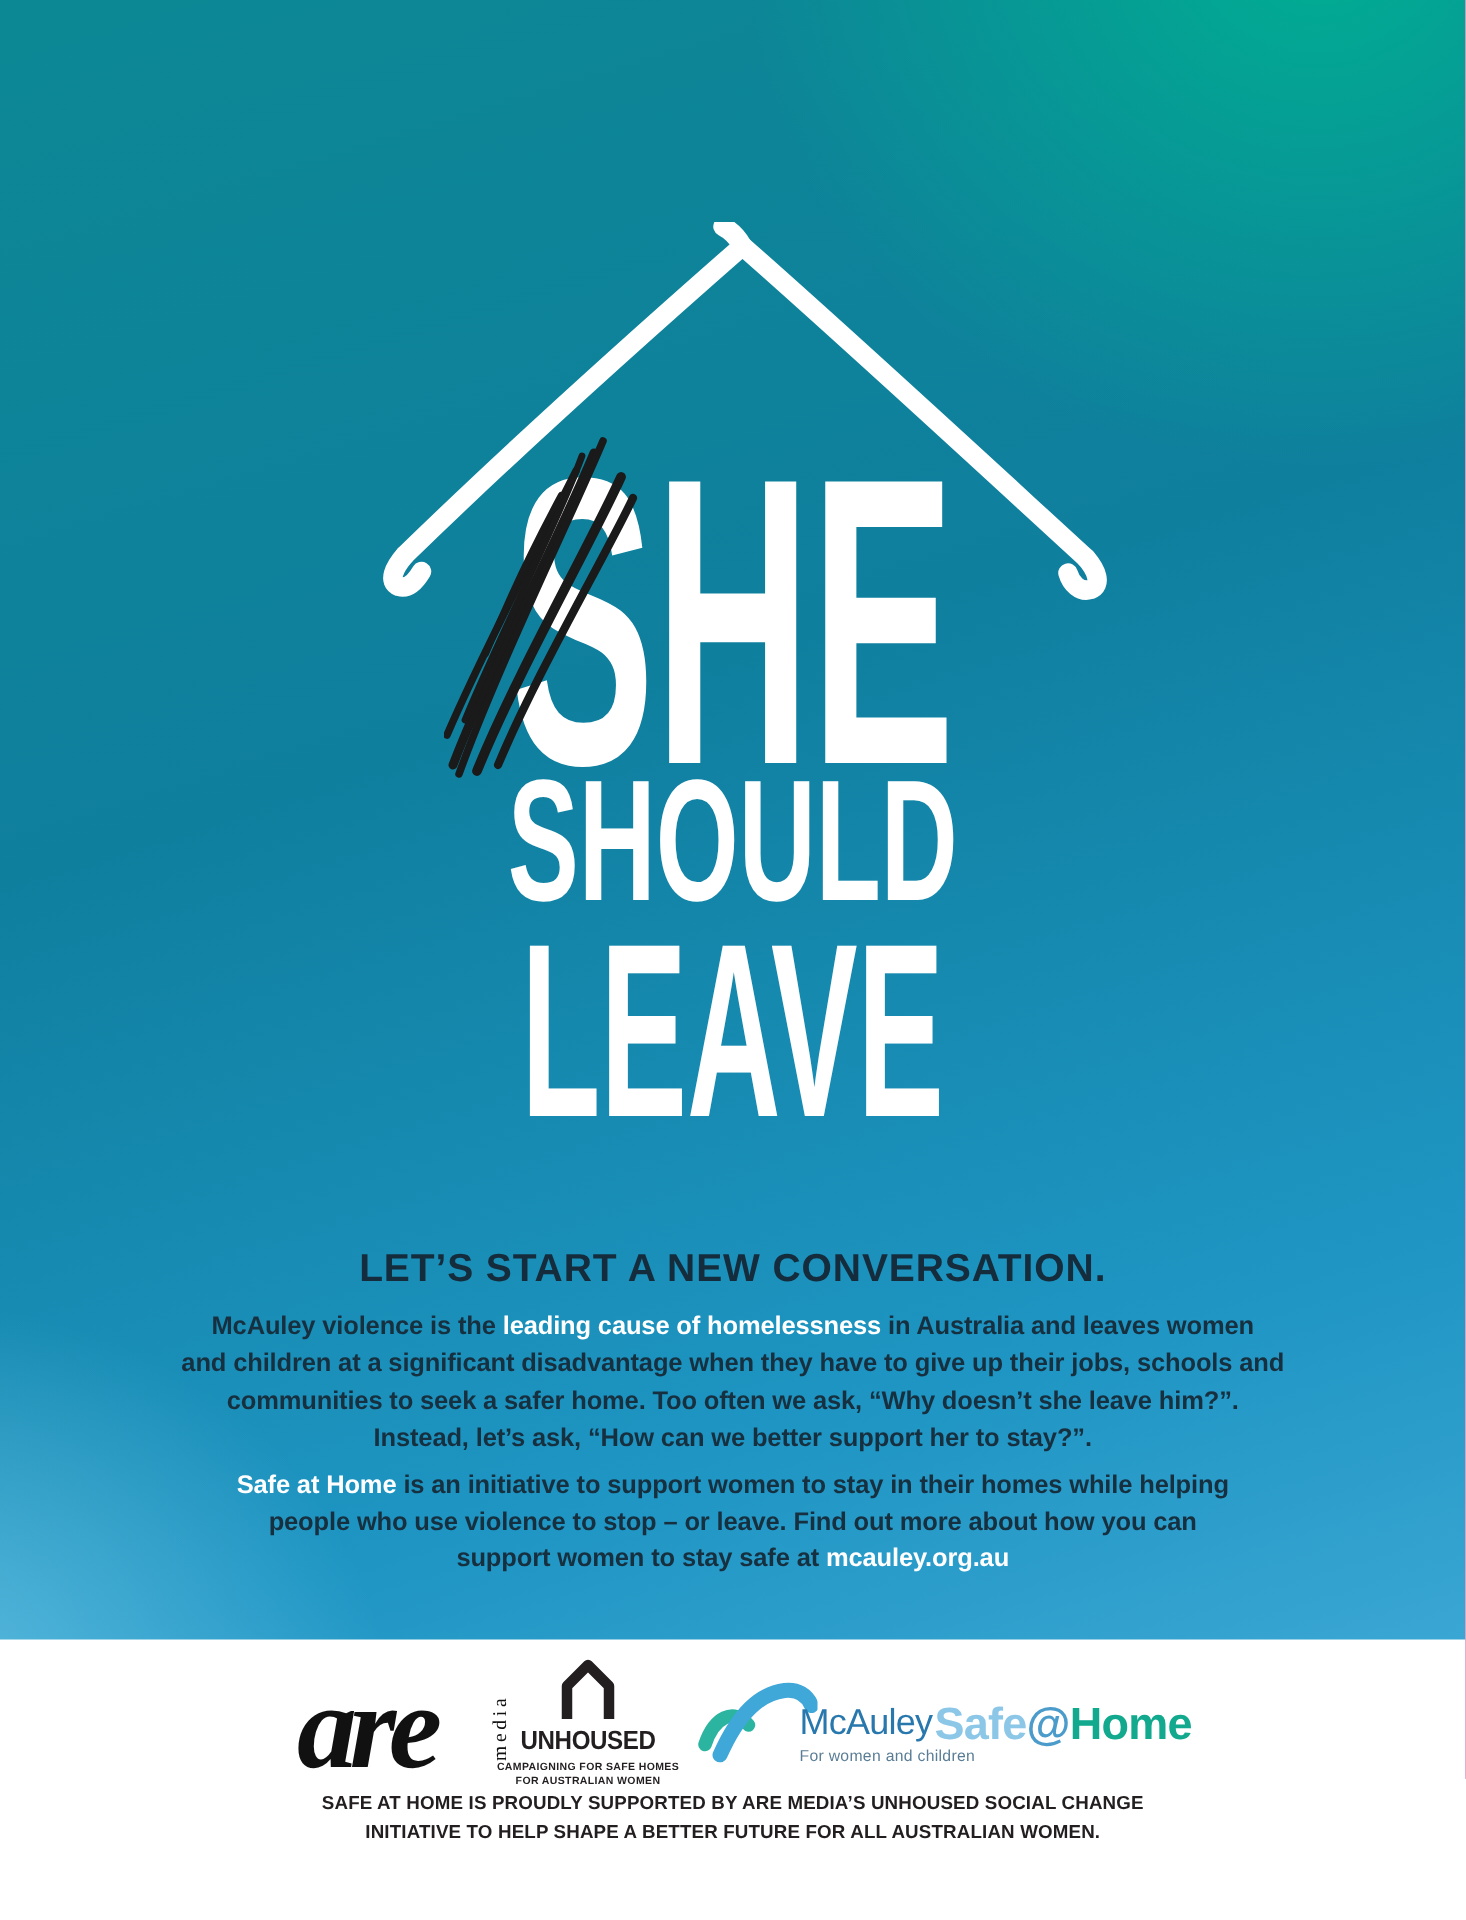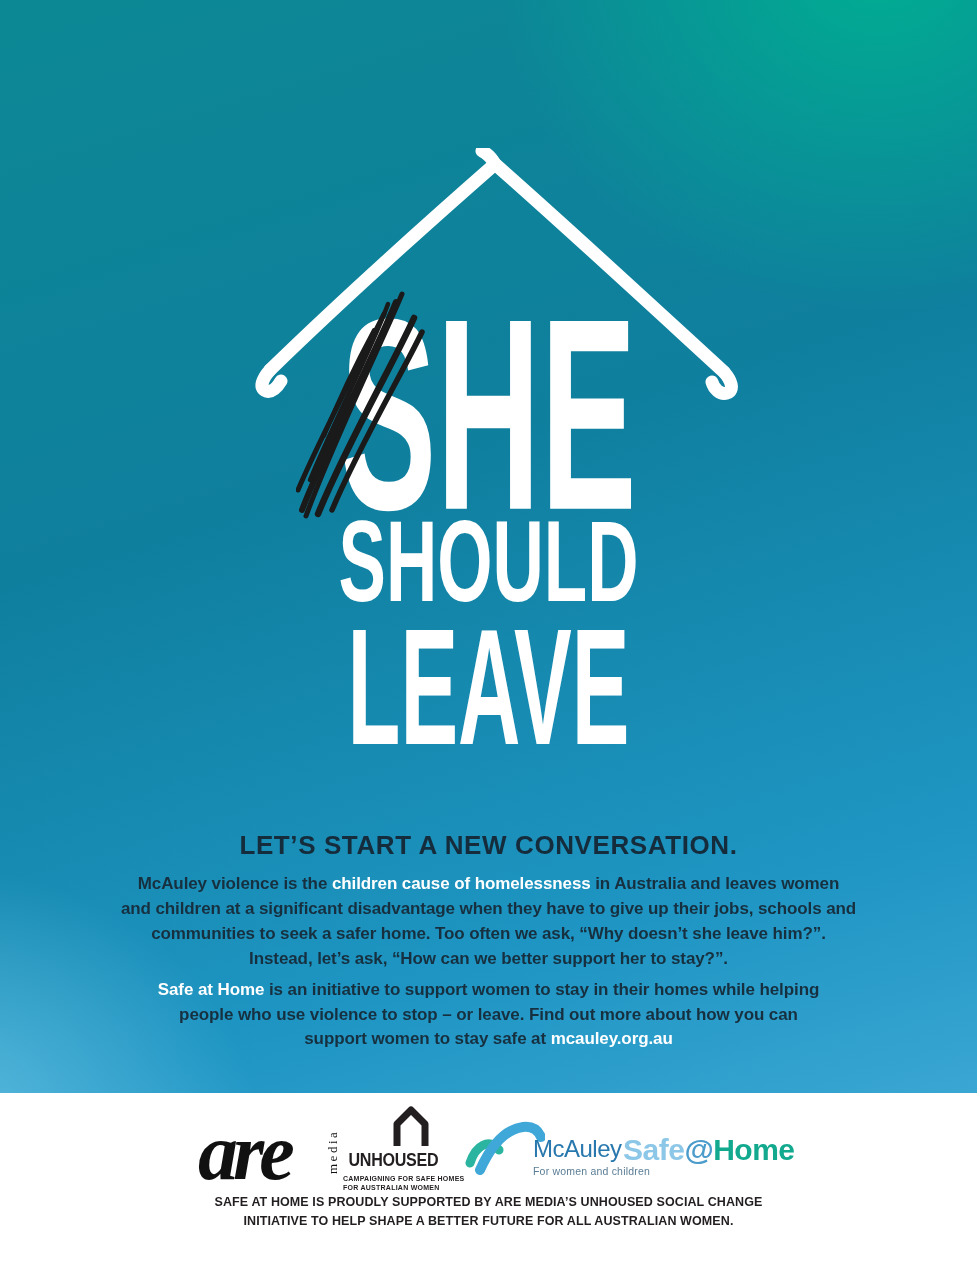--- a/index.html
+++ b/index.html
@@ -40,21 +40,21 @@
   #para2 .bl{line-height:24.5px;}
   .hl{color:#FFFFFF;}
   
   .footer{position:absolute;left:0;top:1093px;width:977px;height:187px;background:#FFFFFF;}
   .aremedia{position:absolute;left:198px;top:28px;display:flex;align-items:center;height:62px;gap:30px;}
   .are-word{font-family:"Liberation Serif",serif;font-style:italic;font-weight:700;
     font-size:80px;letter-spacing:-5px;line-height:46px;color:#111111;}
   .media-vert{writing-mode:vertical-rl;transform:rotate(180deg);
     font-family:"Liberation Serif",serif;font-size:13px;letter-spacing:2.5px;
     color:#111111;margin-left:5px;height:58px;text-align:center;}
-  .unhoused{position:absolute;left:343px;top:12px;width:136px;color:#231F20;}
+  .unhoused{position:absolute;left:324px;top:12px;width:136px;text-align:center;color:#231F20;}
   .unhoused svg{display:block;margin:0 auto;}
   .unhoused-word{font-size:17.5px;font-weight:700;letter-spacing:-0.3px;margin-top:3px;
     transform:scaleX(0.92);transform-origin:50% 0;}
   .unhoused-tag{font-size:7px;font-weight:700;letter-spacing:0.25px;line-height:8.5px;margin-top:4px;}
   .mcauley{position:absolute;left:465px;top:22px;display:flex;align-items:flex-start;}
   .mcauley-text{margin-left:-12px;padding-top:20px;}
   .mcauley-word{font-size:24px;font-weight:400;color:#2878AE;letter-spacing:-0.5px;line-height:28px;}
   .mcauley-tag{font-size:10.5px;color:#5A7D95;margin-top:2px;letter-spacing:0.2px;text-align:right;}
   .safehome{position:absolute;left:623px;top:40px;font-size:30px;font-weight:700;letter-spacing:-0.5px;white-space:nowrap;}
   .sh-safe{color:#8CC7E8;}
@@ -89,21 +89,21 @@
     <path d="M 22 230 C 48 166 98 78 118 34" stroke-width="6.5"></path>
     <path d="M 14 196 C 36 142 76 64 92 20" stroke-width="4.5"></path>
     <path d="M 36 226 C 62 164 108 86 126 48" stroke-width="5.5"></path>
     <path d="M 10 232 C 36 160 86 58 106 10" stroke-width="5"></path>
     <path d="M 28 152 C 44 112 64 72 78 46" stroke-width="4"></path>
   </svg>
 
   <div class="subhead">LET’S START A NEW CONVERSATION.</div>
 
   <div id="para1" class="para">
-    <span class="bl"><span>McAuley violence is the </span><span class="hl">children cause of homelessness</span><span> in Australia and leaves women</span></span>
+    <span class="bl"><span>McAuley violence is the </span><span class="hl">leading cause of homelessness</span><span> in Australia and leaves women</span></span>
     <span class="bl">and children at a significant disadvantage when they have to give up their jobs, schools and</span>
     <span class="bl">communities to seek a safer home. Too often we ask, “Why doesn’t she leave him?”.</span>
     <span class="bl">Instead, let’s ask, “How can we better support her to stay?”.</span>
   </div>
 
   <div id="para2" class="para">
     <span class="bl"><span class="hl">Safe at Home</span><span> is an initiative to support women to stay in their homes while helping</span></span>
     <span class="bl">people who use violence to stop – or leave. Find out more about how you can</span>
     <span class="bl"><span>support women to stay safe at </span><span class="hl">mcauley.org.au</span></span>
   </div>

